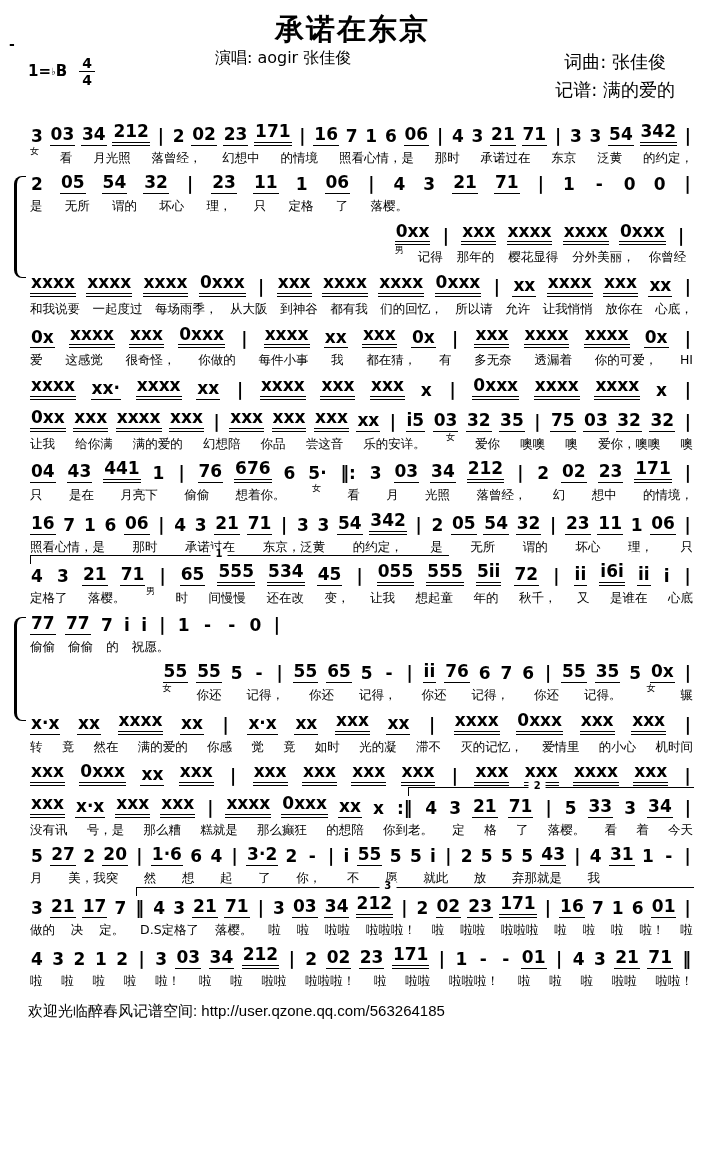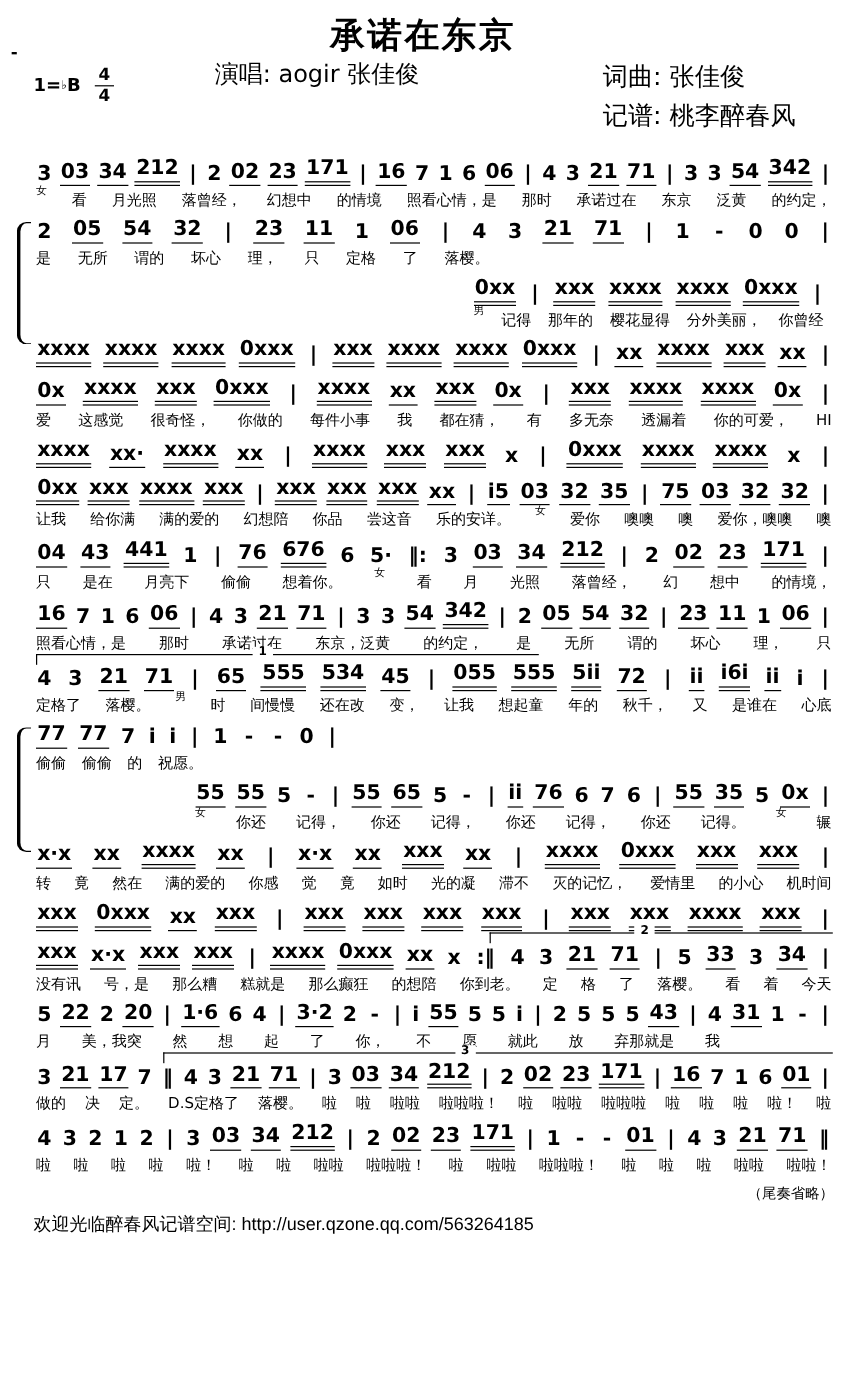--- a/index.html
+++ b/index.html
@@ -2,29 +2,29 @@
 <html><head>
 <meta charset="utf-8">
 <style>
   html,body{margin:0;padding:0;}
   body{
     width:705px;height:1163px;background:#ffffff;color:#000;
     font-family:"DejaVu Sans",sans-serif;position:relative;overflow:hidden;
   }
   .page{position:relative;width:705px;height:1163px;}
   .corner-dash{position:absolute;left:9px;top:36px;font-weight:bold;font-size:14px;}
-  .title{text-align:center;font-weight:bold;font-size:29px;letter-spacing:2px;padding-top:14px;line-height:1.1;}
+  .title{text-align:center;font-weight:bold;font-size:29px;letter-spacing:2px;padding-top:14px;line-height:1.1;font-family:Liberation Serif, serif;}
   .meta-row{display:flex;align-items:flex-start;padding:2px 28px 0 28px;}
   .keysig{font-weight:bold;font-size:15px;white-space:nowrap;margin-top:8px;display:flex;align-items:center;}
   .keysig sup{font-size:10px;vertical-align:super;}
   .meter{display:inline-flex;flex-direction:column;align-items:center;font-weight:bold;font-size:14px;line-height:1;margin-left:12px;}
   .meter .num{padding:0 3px 1px 3px;}
   .meter .den{border-top:1.5px solid #000;padding:1px 3px 0 3px;}
-  .performer{font-size:20px;margin-left:84px;white-space:nowrap;}
-  .credits{margin-left:auto;margin-right:14px;font-size:21px;text-align:left;line-height:1.55;}
+  .performer{font-size:16px;margin-left:120px;white-space:nowrap;}
+  .credits{margin-left:auto;margin-right:2px;font-size:18px;text-align:center;line-height:1.55;}
   .systems{padding:10px 12px 0 30px;}
   .system{position:relative;margin-bottom:7px;}
   .notes{display:flex;justify-content:space-between;align-items:flex-end;font-weight:bold;font-size:17px;position:relative;margin-top:9px;line-height:1.05;}
   .tok{white-space:nowrap;padding:0 1px;}
   .tok.u1{border-bottom:1.5px solid #000;padding-bottom:1px;}
   .tok.u2{border-bottom:4px double #000;padding-bottom:1px;}
   .tok.bar{font-weight:bold;padding:0 2px;}
   .tok.dash{padding:0 4px;}
   .lyrics{display:flex;justify-content:space-between;align-items:flex-end;font-size:12.5px;margin-top:4px;line-height:1.25;}
   .lt{white-space:nowrap;}
@@ -55,21 +55,21 @@
         <sup>♭</sup>
         <span>B</span>
       <span class="meter">
         <span class="num">4</span>
         <span class="den">4</span>
       </span>
     </div>
     <div class="performer">演唱: aogir 张佳俊</div>
     <div class="credits">
       <div>词曲: 张佳俊</div>
-      <div>记谱: 桃李醉春风</div>
+      <div>记谱: 满的爱的</div>
     </div>
   </div>
 
   <div class="systems">
       <div class="system">
         <div class="notes">
           <span class="tok">3</span>
           <span class="tok u1">03</span>
           <span class="tok u1">34</span>
           <span class="tok u2">212</span>
@@ -176,20 +176,34 @@
           <span class="tok u2">xxx</span>
           <span class="tok u2">xxxx</span>
           <span class="tok u2">xxxx</span>
           <span class="tok u2">0xxx</span>
           <span class="tok bar">|</span>
           <span class="tok u1">xx</span>
           <span class="tok u2">xxxx</span>
           <span class="tok u2">xxx</span>
           <span class="tok u1">xx</span>
           <span class="tok bar">|</span>
+        </div>
+        <div class="lyrics">
+          <span class="lt">和我说要</span>
+          <span class="lt">一起度过</span>
+          <span class="lt">每场雨季，</span>
+          <span class="lt">从大阪</span>
+          <span class="lt">到神谷</span>
+          <span class="lt">都有我</span>
+          <span class="lt">们的回忆，</span>
+          <span class="lt">所以请</span>
+          <span class="lt">允许</span>
+          <span class="lt">让我悄悄</span>
+          <span class="lt">放你在</span>
+          <span class="lt">心底，</span>
         </div>
       </div>
       <div class="system">
         <div class="notes">
           <span class="tok u1">0x</span>
           <span class="tok u2">xxxx</span>
           <span class="tok u2">xxx</span>
           <span class="tok u2">0xxx</span>
           <span class="tok bar">|</span>
           <span class="tok u2">xxxx</span>
@@ -550,21 +564,21 @@
           <span class="lt">了</span>
           <span class="lt">落樱。</span>
           <span class="lt">看</span>
           <span class="lt">着</span>
           <span class="lt">今天</span>
         </div>
       </div>
       <div class="system">
         <div class="notes">
           <span class="tok">5</span>
-          <span class="tok u1">22</span>
+          <span class="tok u1">27</span>
           <span class="tok">2</span>
           <span class="tok u1">20</span>
           <span class="tok bar">|</span>
           <span class="tok u1">1·6</span>
           <span class="tok">6</span>
           <span class="tok">4</span>
           <span class="tok bar">|</span>
           <span class="tok u1">3·2</span>
           <span class="tok">2</span>
           <span class="tok dash">-</span>
@@ -697,16 +711,15 @@
           <span class="lt">啦啦啦！</span>
           <span class="lt">啦</span>
           <span class="lt">啦</span>
           <span class="lt">啦</span>
           <span class="lt">啦啦</span>
           <span class="lt">啦啦！</span>
         </div>
       </div>
     </div>
 
-  <div class="tail-note">（尾奏省略）</div>
   <div class="footer">欢迎光临醉春风记谱空间: http://user.qzone.qq.com/563264185</div>
 
 </div>
 
 </body></html>

